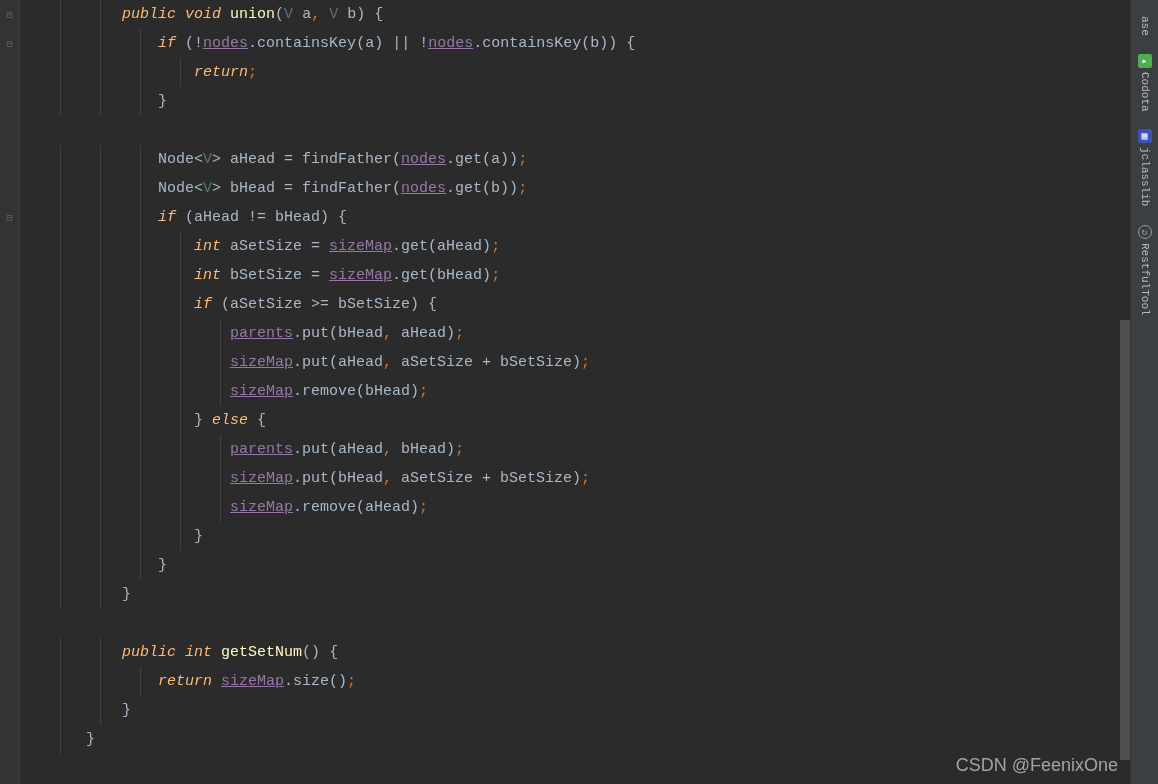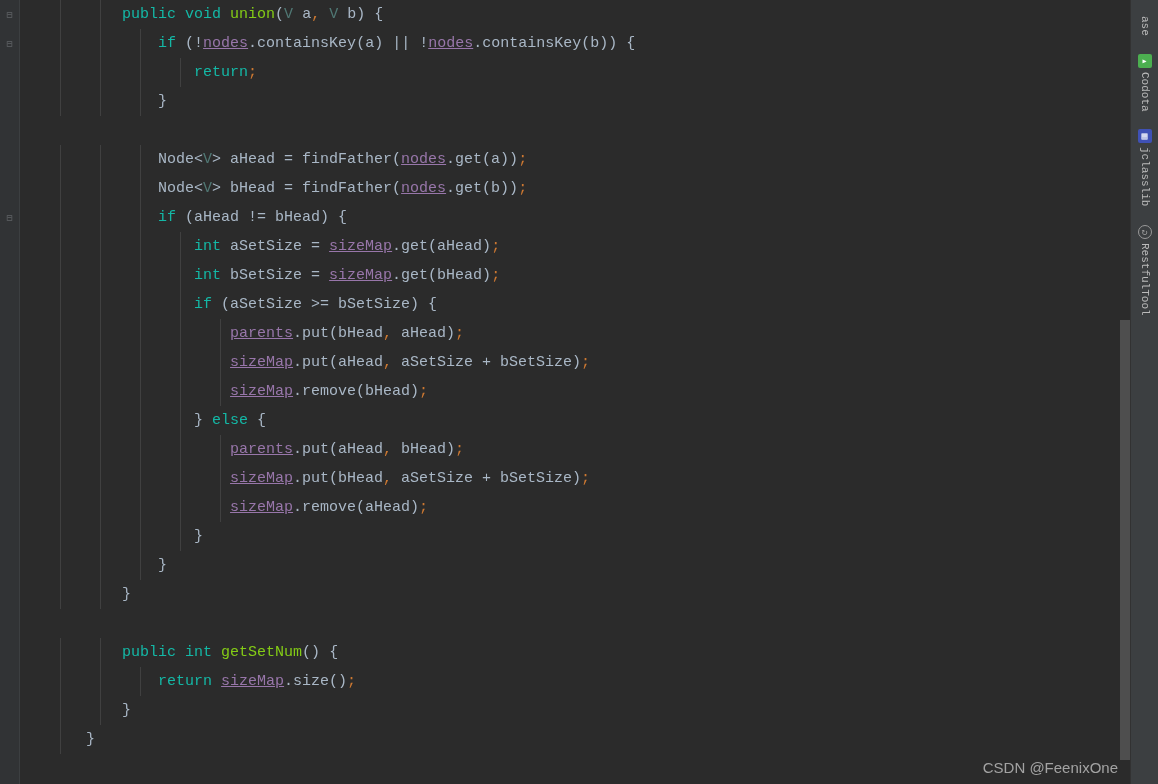--- a/index.html
+++ b/index.html
@@ -46,22 +46,22 @@
       height: 29px;
       position: relative;
     }
     .indent-guide {
       position: absolute;
       width: 1px;
       background-color: #404040;
       top: 0;
       bottom: 0;
     }
-    .kw { color: #14b8a6; }
-    .method { color: #84cc16; }
+    .kw { color: #fdba74; font-style: italic; }
+    .method { color: #fef9c3; }
     .field { color: #9876aa; text-decoration: underline; }
     .param { color: #a9b7c6; }
     .paren { color: #a9b7c6; }
     .punct { color: #cc7832; }
     .generic { color: #507874; }
     .right-sidebar {
       width: 28px;
       background-color: #3c3f41;
       border-left: 1px solid #323232;
       display: flex;
@@ -120,21 +120,21 @@
       background-color: #4e4e4e;
       border-radius: 0;
       top: 320px;
       height: 440px;
     }
     .watermark {
       position: absolute;
       bottom: 8px;
       right: 40px;
       color: #b8b8b8;
-      font-size: 15px;
+      font-size: 18px;
       font-family: Arial, sans-serif;
       opacity: 0.85;
     }
   </style>
 </head>
 <body>
 
 <div class="editor-container">
   <div class="fold-gutter">
     <div class="fold-marker">⊟</div>

